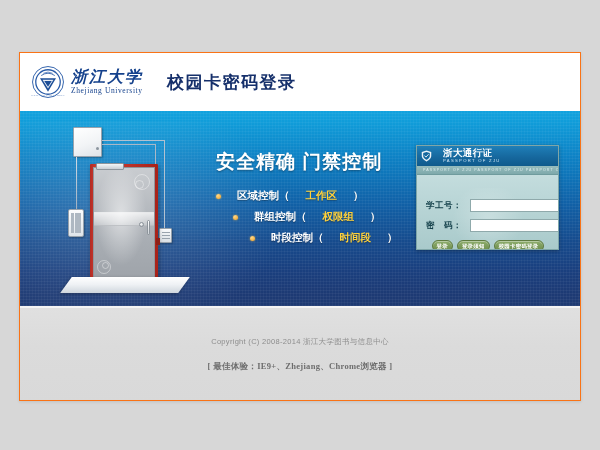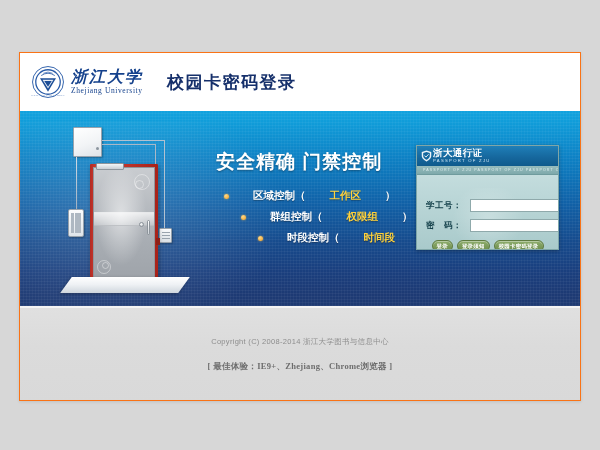--- a/index.html
+++ b/index.html
@@ -221,25 +221,24 @@
     position: absolute; left: 196px; top: 38px;
     width: 210px;
   }
   #slogan-heading {
     font-size: 19px; font-weight: 700; color: #ffffff;
     letter-spacing: 1px; white-space: nowrap;
     text-shadow: 0 1px 2px rgba(0,0,0,.35);
   }
   #feature-list { list-style: none; margin-top: 14px; }
   #feature-list li {
-    display: flex; align-items: center; gap: 24px;
+    display: flex; align-items: center; gap: 16px;
     font-size: 10.5px; color: #ffffff; font-weight: 700;
     margin-bottom: 7px; white-space: nowrap;
     text-shadow: 0 1px 1px rgba(0,0,0,.35);
-    margin-left: 8px;
   }
   #feature-list li:nth-child(2) { padding-left: 17px; }
   #feature-list li:nth-child(3) { padding-left: 34px; }
   .bullet-dot {
     width: 5px; height: 5px; border-radius: 50%;
     background: radial-gradient(circle at 35% 30%, #ffd98a, #f0a023);
     flex: 0 0 5px;
     box-shadow: 0 0 2px rgba(255,190,70,.8);
   }
   .hl { color: #ffd23c; }
@@ -257,21 +256,21 @@
     position: absolute; left: 50%; top: 42px;
     transform: translateX(-50%);
     width: 70px; height: 76px;
     background: radial-gradient(circle at 50% 40%, rgba(255,255,255,.5), rgba(255,255,255,0) 62%);
     opacity: .55; pointer-events: none;
   }
   #login-header {
     position: relative;
     height: 20px;
     background: linear-gradient(180deg,#1f7fb8 0%, #16689e 55%, #0f5a8c 100%);
-    display: flex; align-items: center; gap: 1px;
+    display: flex; align-items: center; gap: 11px;
     padding-left: 4px;
   }
   #shield-icon { width: 11px; height: 12px; flex: 0 0 11px; }
   #login-header-text { display: flex; flex-direction: column; line-height: 1; }
   #login-title-cn {
     font-size: 9.5px; color: #ffffff; font-weight: 700; letter-spacing: .4px;
   }
   #login-title-en {
     font-size: 4.2px; color: #cfe6f5; letter-spacing: 1.3px; margin-top: 1.5px;
   }

